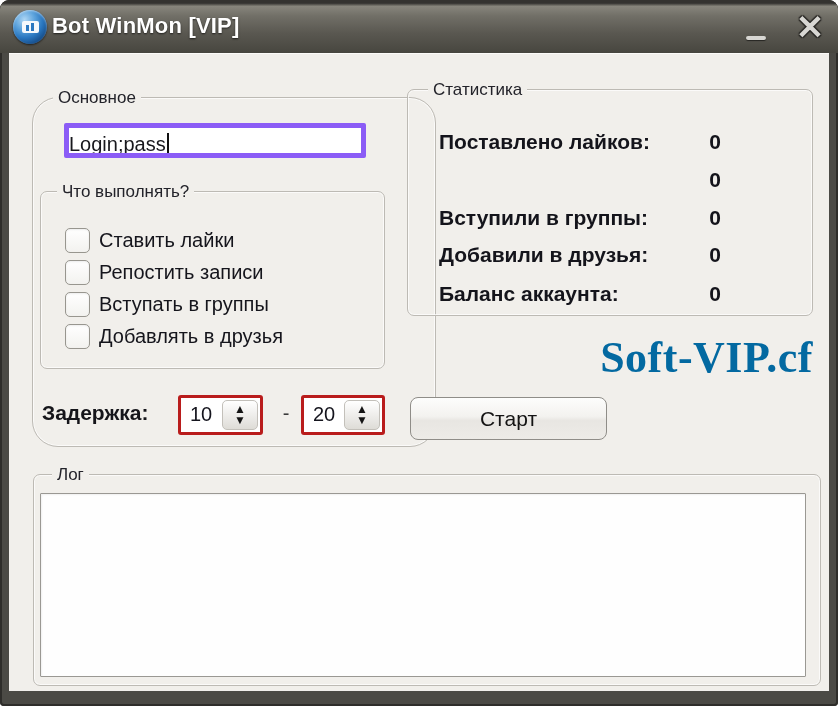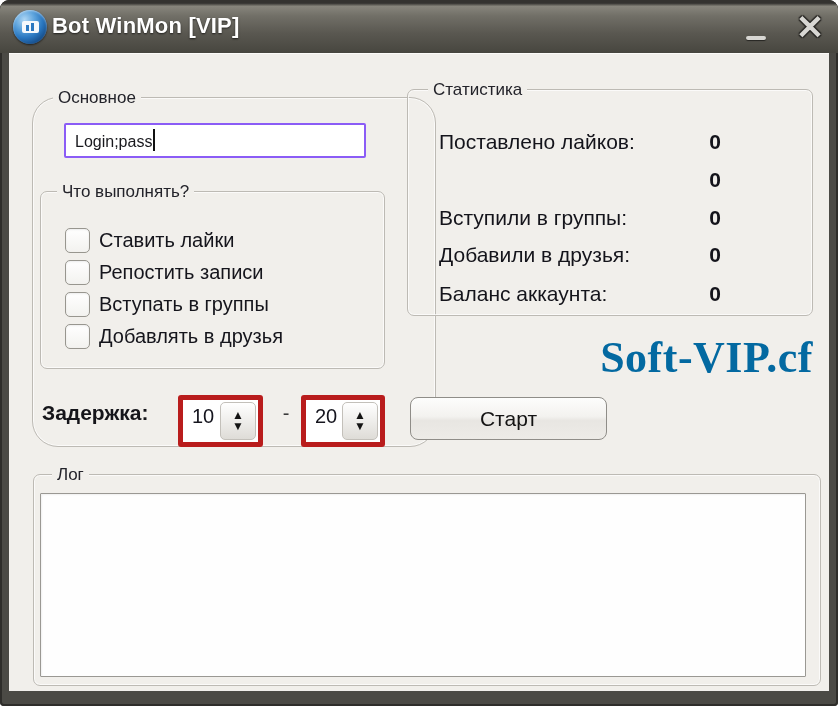--- a/index.html
+++ b/index.html
@@ -74,22 +74,22 @@
   
   .gb-main  { left:23px;  top:43px;  width:404px; height:350px;border-radius:26px; }
   .gb-tasks { left:31px;  top:137px; width:345px; height:178px; }
   .gb-stats { left:398px; top:35px;  width:406px; height:227px; }
   .gb-log   { left:24px;  top:420px; width:788px; height:212px; }
   .gb-tasks .group-label { left:16px; }
   .gb-log .group-label   { left:18px; }
 
   .textfield {
     position:absolute; left:55px; top:69px; width:302px; height:35px;
-    background:#ffffff; border:2px solid #8b5cf6; border-radius:2px;
-    font-size:16px; color:#18181d; line-height:33px; padding-left:9px;
+    background:#ffffff; border:5px solid #8b5cf6; border-radius:2px;
+    font-size:20px; color:#18181d; line-height:33px; 
     white-space:nowrap; overflow:hidden;
   }
   .caret {
     display:inline-block; width:2px; height:22px; background:#111;
     vertical-align:-4px; margin-left:1px;
   }
 
   .task-row { position:absolute; left:24px; height:26px; }
   .task-row .cb {
     position:absolute; left:0; top:0; width:25px; height:25px;
@@ -99,22 +99,22 @@
   }
   .task-row .cb-label {
     position:absolute; left:34px; top:1px; font-size:20px; color:#15151c; white-space:nowrap;
   }
 
   .delay-label {
     position:absolute; left:33px; top:347px;
     font-size:21px; font-weight:bold; color:#15151a;
   }
   .spinner {
-    position:absolute; top:341px; height:52px;
-    background:#ffffff; border:5px solid #b91c1c; border-radius:3px;
+    position:absolute; top:341px; height:40px;
+    background:#ffffff; border:3px solid #b91c1c; border-radius:3px;
   }
   .spinner-1 { left:169px; width:85px; }
   .spinner-2 { left:292px; width:84px; }
   .spinner .num {
     position:absolute; left:9px; top:5px; font-size:20px; color:#15151e;
   }
   .spin-btns {
     position:absolute; right:2px; top:2px; bottom:2px; width:36px;
     background:linear-gradient(180deg,#ffffff,#dedcd7);
     border:1px solid #c3c0ba; border-radius:5px;
@@ -122,21 +122,21 @@
   }
   .spin-btns .tri { font-size:12px; line-height:11px; color:#141414; }
   .delay-sep {
     position:absolute; left:264px; top:348px; width:26px; text-align:center;
     font-size:20px; color:#3a3a3a;
   }
 
   
   .stat-row { position:absolute; left:0; width:100%; height:30px; }
   .stat-row .st-label {
-    position:absolute; left:31px; font-size:21px; font-weight:normal; color:#14141b; white-space:nowrap;
+    position:absolute; left:31px; font-size:21px; font-weight:bold; color:#14141b; white-space:nowrap;
   }
   .stat-row .st-value {
     position:absolute; left:286px; width:42px; text-align:center;
     font-size:21px; font-weight:bold; color:#14141b;
   }
   .sr-0 { top:40px; } .sr-1 { top:78px; } .sr-2 { top:116px; } .sr-3 { top:153px; } .sr-4 { top:192px; }
 
   .watermark {
     position:absolute; left:398px; top:278px; width:406px;
     text-align:right;

